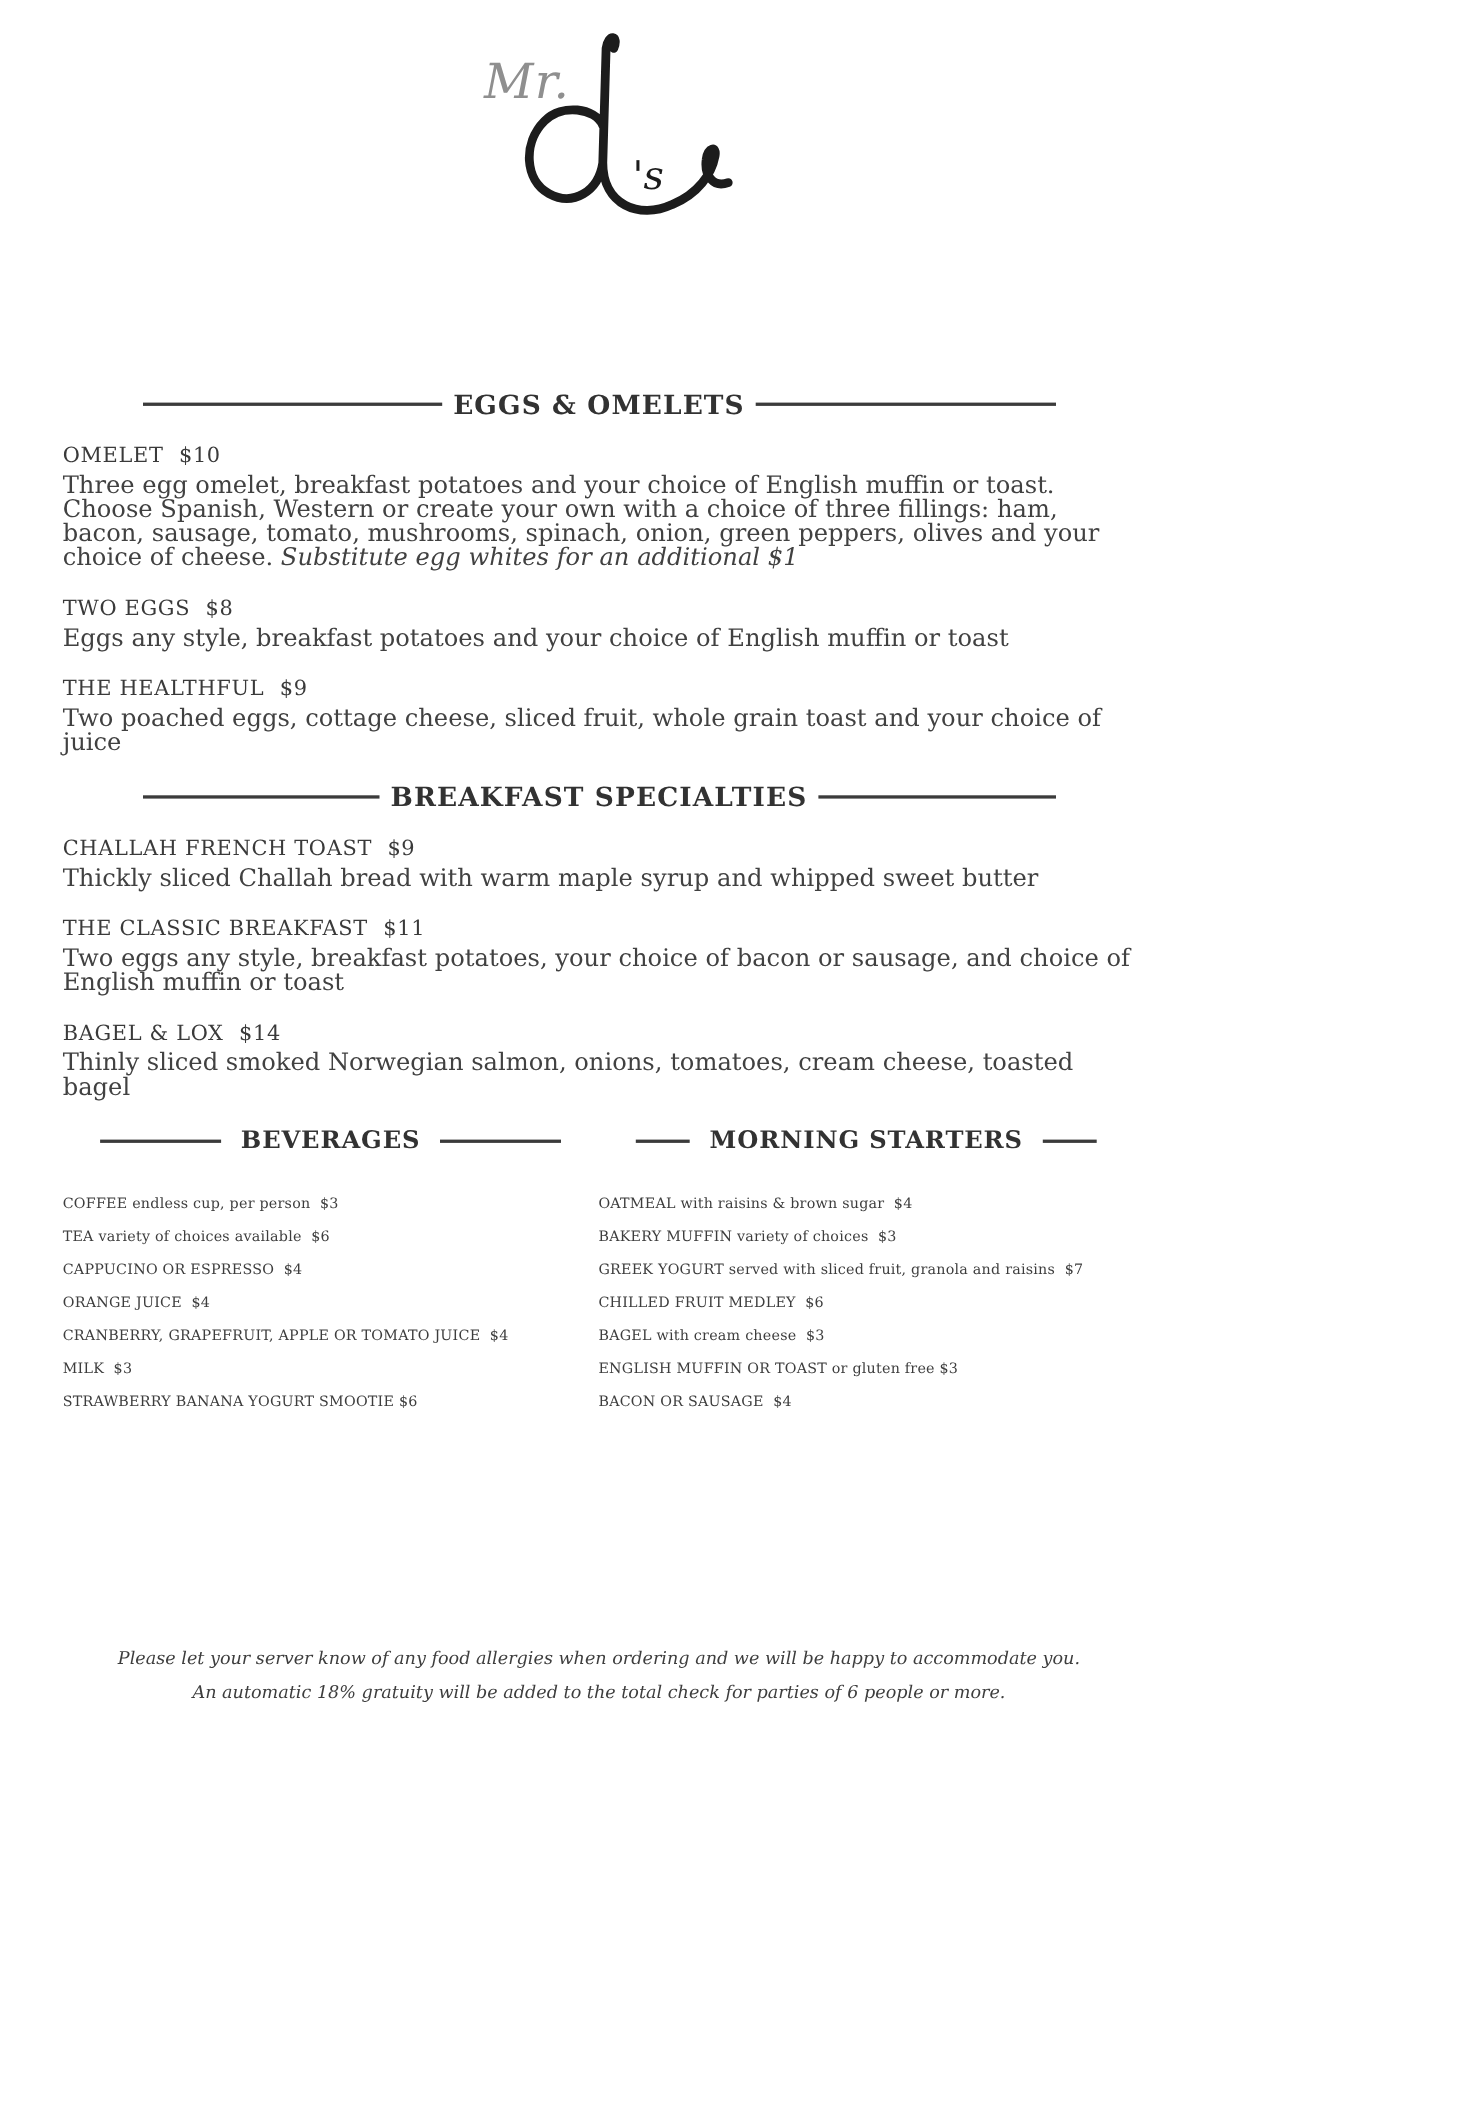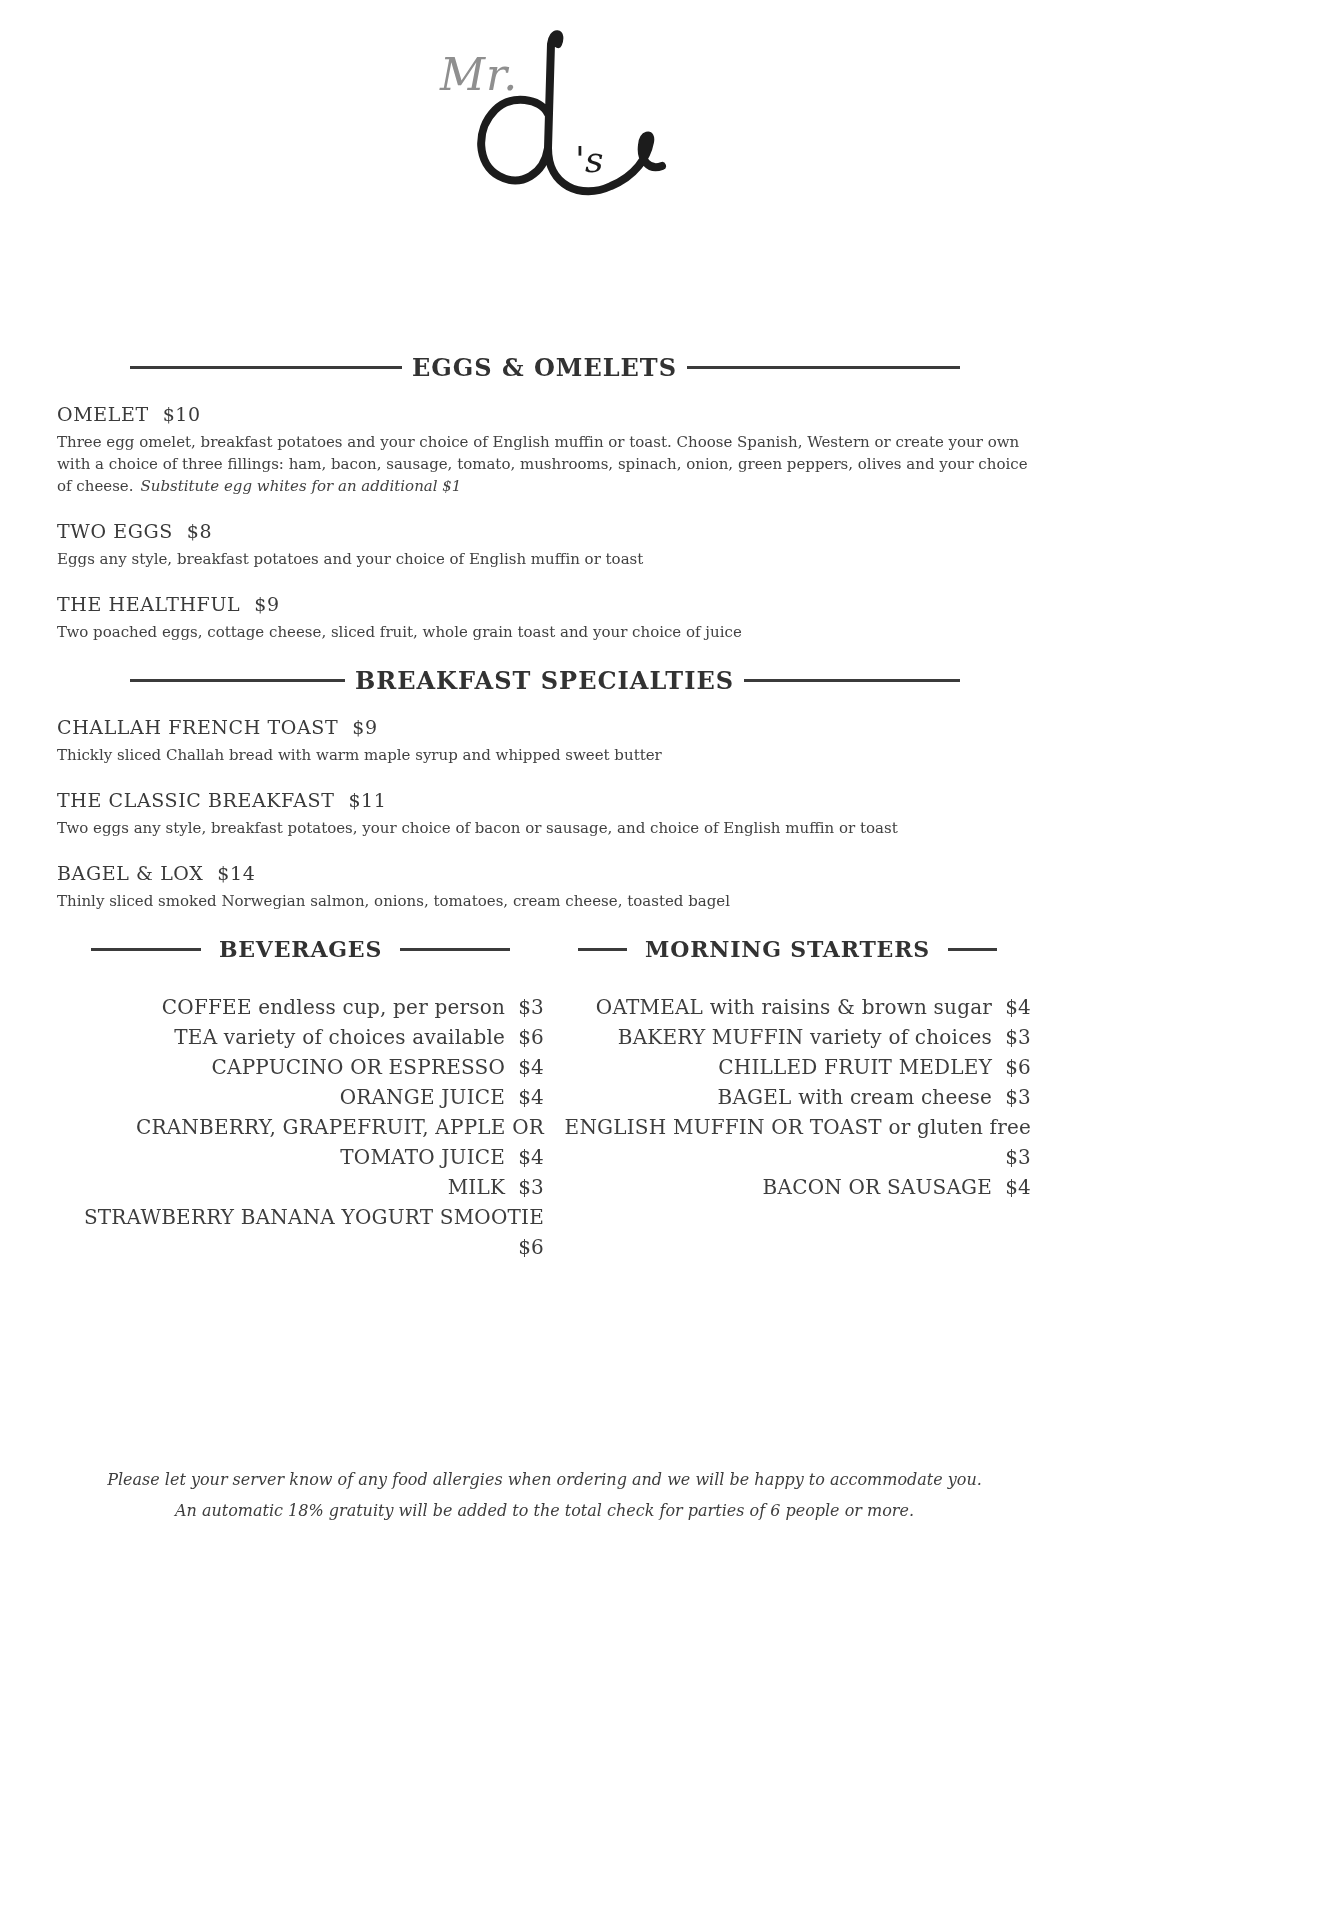--- a/index.html
+++ b/index.html
@@ -33,37 +33,37 @@
   .sec-header h2 {
     font-size: 24px; font-weight: 700; color: #323232;
     letter-spacing: 1px; white-space: nowrap;
   }
   .rule { flex: 1; height: 3px; background: #3b3b3b; }
 
   .menu-section { margin-bottom: 6px; }
   .item { margin-bottom: 22px; }
   .item-title { font-size: 19px; line-height: 24px; letter-spacing: 0.6px; color: #3a3a3a; margin-bottom: 5px; }
   .item-price { margin-left: 14px; }
-  .item-desc { font-size: 15px; line-height: 22px; color: #414141; }
+  .item-desc { font-size: 22px; line-height: 22px; color: #414141; }
   .item-note { font-style: italic; margin-left: 7px; }
   .item-note:empty { display: none; }
 
   
   .cols { display: flex; margin-top: 2px; }
   .col { width: 487px; }
   .col-header {
     display: flex; align-items: center; gap: 18px;
     margin: 0 34px 28px 34px; height: 30px;
   }
   .col-header h3 {
     font-size: 22px; font-weight: 700; color: #323232;
     letter-spacing: 0.8px; white-space: nowrap;
   }
   .col-item {
-    font-size: 20px; line-height: 30px; text-align: right;
+    font-size: 13px; line-height: 30px; text-align: left;
     color: #3d3d3d; white-space: pre-wrap; letter-spacing: 0.2px;
   }
 
   
   .footer-note {
     margin-top: 203px; text-align: center;
     font-style: italic; font-size: 16px; line-height: 30.5px;
     color: #3d3d3d;
   }
 </style>
@@ -164,20 +164,21 @@
 
       <div class="col">
         <div class="col-header">
           <span class="rule"></span>
           <h3>MORNING STARTERS</h3>
           <span class="rule"></span>
         </div>
         <div class="col-items">
           <div class="col-item">OATMEAL with raisins &amp; brown sugar  $4</div>
           <div class="col-item">BAKERY MUFFIN variety of choices  $3</div>
+          <div class="col-item">GREEK YOGURT served with sliced fruit, granola and raisins  $7</div>
           <div class="col-item">CHILLED FRUIT MEDLEY  $6</div>
           <div class="col-item">BAGEL with cream cheese  $3</div>
           <div class="col-item">ENGLISH MUFFIN OR TOAST or gluten free $3</div>
           <div class="col-item">BACON OR SAUSAGE  $4</div>
         </div>
       </div>
 
     </div>
 
     <footer class="footer-note">

